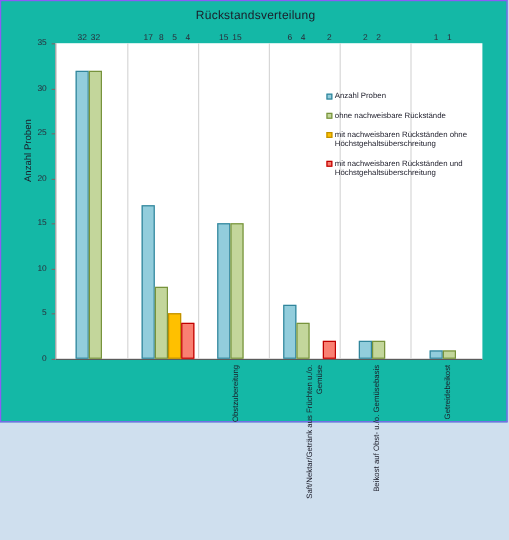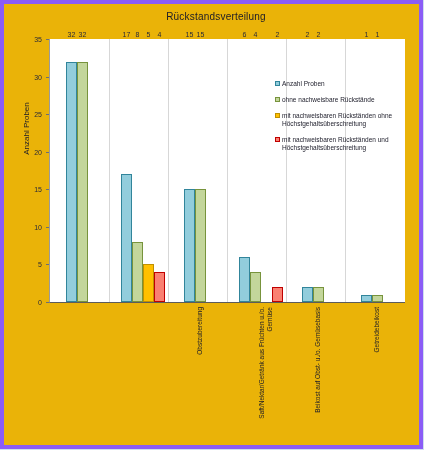--- a/index.html
+++ b/index.html
@@ -3,23 +3,23 @@
 <meta charset="utf-8">
 <style>
   html,body{margin:0;padding:0;}
   body{
     width:424px;height:450px;
     background:#cfdfee;
     font-family:"Liberation Sans",sans-serif;
     overflow:hidden;
   }
   #frame{
-    position:absolute;left:0;top:0;width:423px;height:449px;
-    border:4px solid #8b5cf6;
-    background:#eab308;
+    position:absolute;left:0;top:0;width:423px;height:352px;
+    border:1px solid #8b5cf6;
+    background:#14b8a6;
     box-sizing:border-box;
   }
   #title{
     position:absolute;left:0;top:7px;width:424px;
     text-align:center;
     font-size:10px;color:#1b1b28;
     letter-spacing:.2px;
   }
   
   #plot{

